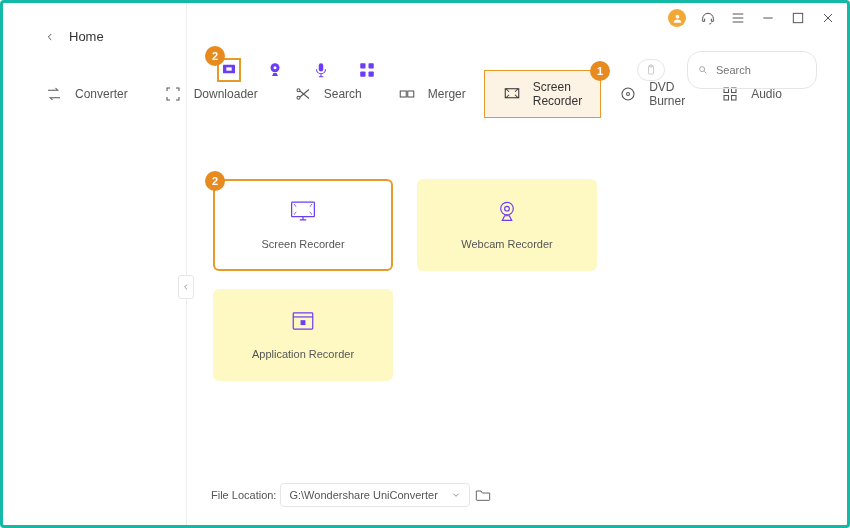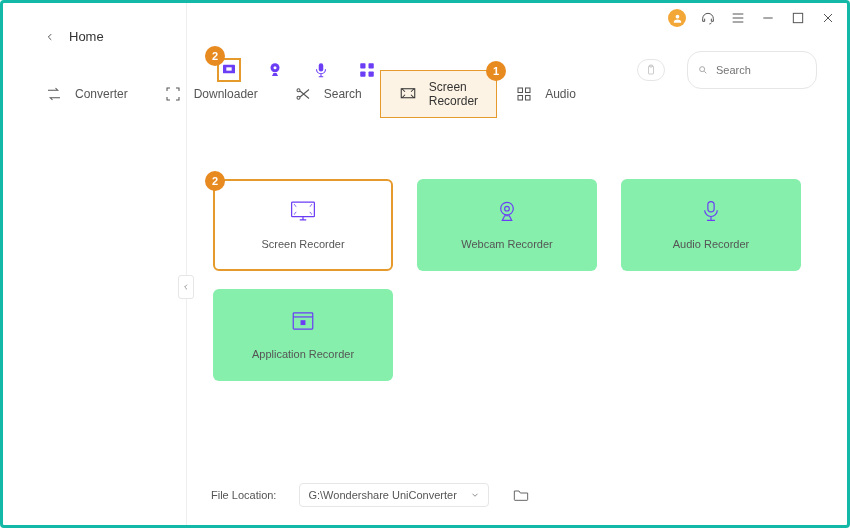--- a/index.html
+++ b/index.html
@@ -35,31 +35,31 @@
   .toolbar .tbtn.selected { border: 2px solid #e59a2b; padding: 2px; }
   .toolbar .tbtn svg { fill: #6b3df5; }
   .toolbar .spacer { flex: 1; }
   .toolbar .clipbtn { width: 28px; height: 22px; border: 1px solid #e6e6e6; border-radius: 11px; display: flex; align-items: center; justify-content: center; cursor: pointer; }
   .toolbar .clipbtn svg { stroke: #bbb; fill: none; stroke-width: 1.5; width: 12px; height: 12px; }
   .toolbar .search { display: flex; align-items: center; gap: 8px; border: 1px solid #e6e6e6; border-radius: 14px; height: 38px; width: 130px; padding: 0 10px; }
   .toolbar .search svg { width: 12px; height: 12px; stroke: #999; fill: none; stroke-width: 2; }
   .toolbar .search input { border: none; outline: none; font-size: 11px; color: #999; width: 90px; background: transparent; }
 
   .tiles { display: flex; flex-wrap: wrap; gap: 24px; margin-top: 90px; padding: 0 2px; }
-  .tile { width: 180px; height: 92px; background: #86efac; border-radius: 6px; display: flex; flex-direction: column; align-items: center; justify-content: center; gap: 16px; cursor: pointer; position: relative; }
+  .tile { width: 180px; height: 92px; background: #fef9c3; border-radius: 6px; display: flex; flex-direction: column; align-items: center; justify-content: center; gap: 16px; cursor: pointer; position: relative; }
   .tile.selected { border: 2px solid #e59a2b; background: #fff; }
   .tile .tico { width: 26px; height: 22px; display: flex; align-items: center; justify-content: center; }
   .tile .tico svg { stroke: #6b3df5; fill: none; stroke-width: 1.5; }
   .tile .lab { font-size: 11px; color: #555; }
 
   .row2 { display: flex; margin-top: 18px; padding: 0 2px; text-align: center; }
   .row2 .tile { width: 180px; height: 92px; }
 
   
-  .footer { margin-top: auto; display: flex; align-items: center; gap: 23px; font-size: 11px; color: #555; }
+  .footer { margin-top: auto; display: flex; align-items: center; gap: 4px; font-size: 11px; color: #555; }
   .footer .pathbox { display: flex; align-items: center; border: 1px solid #e6e6e6; border-radius: 4px; height: 24px; padding: 0 8px; width: 190px; gap: 6px; cursor: pointer; }
   .footer .pathbox span.path { flex: 1; overflow: hidden; white-space: nowrap; text-overflow: clip; color: #555; }
   .footer .pathbox svg { width: 10px; height: 10px; stroke: #666; fill: none; stroke-width: 1.8; }
   .footer .folderbtn { width: 18px; height: 18px; display: flex; align-items: center; justify-content: center; cursor: pointer; }
   .footer .folderbtn svg { stroke: #666; fill: none; stroke-width: 1.5; width: 16px; height: 14px; }
 
   
   .callout { position: absolute; width: 20px; height: 20px; border-radius: 50%; background: #e78a1f; color: #fff; font-size: 11px; font-weight: 600; display: flex; align-items: center; justify-content: center; z-index: 15; }
 </style>
 </head>
@@ -132,32 +132,50 @@
         <span class="ico">
             <svg viewBox="0 0 24 24">
               <circle cx="6" cy="7" r="2"></circle>
               <circle cx="6" cy="17" r="2"></circle>
               <path d="M8 8l12 10M8 16L20 6"></path>
             </svg>
           </span>
         <span>Search</span>
       </div>
 
+      <div class="nav-item">
+        <span class="ico">
+            <svg viewBox="0 0 24 24">
+              <rect x="3" y="8" width="8" height="8"></rect>
+              <rect x="13" y="8" width="8" height="8"></rect>
+            </svg>
+          </span>
+        <span>Merger</span>
+      </div>
 
       <div class="nav-item selected">
         <span class="ico">
             <svg viewBox="0 0 24 24">
               <rect x="3" y="5" width="18" height="12"></rect>
               <path d="M4 5l4 4M20 5l-4 4M4 17l4-4M20 17l-4-4"></path>
             </svg>
           </span>
         <span>Screen Recorder</span>
         <div class="callout" style="top:-10px; right:-10px;">1</div>
       </div>
 
+      <div class="nav-item">
+        <span class="ico">
+            <svg viewBox="0 0 24 24">
+              <circle cx="12" cy="12" r="8"></circle>
+              <circle cx="12" cy="12" r="2"></circle>
+            </svg>
+          </span>
+        <span>DVD Burner</span>
+      </div>
 
       <div class="nav-item">
         <span class="ico">
             <svg viewBox="0 0 24 24">
               <rect x="4" y="4" width="6" height="6"></rect>
               <rect x="14" y="4" width="6" height="6"></rect>
               <rect x="4" y="14" width="6" height="6"></rect>
               <rect x="14" y="14" width="6" height="6"></rect>
             </svg>
           </span>
@@ -235,29 +253,20 @@
       <div class="tile">
         <span class="tico">
           <svg viewBox="0 0 32 28" width="26" height="22">
               <circle cx="16" cy="11" r="8"></circle>
               <circle cx="16" cy="11" r="3"></circle>
               <path d="M10 26h12l-3-6h-6z"></path>
             </svg>
         </span>
         <span class="lab">Webcam Recorder</span>
       </div>
-      <div class="tile">
-        <span class="tico">
-          <svg viewBox="0 0 32 28" width="26" height="22">
-              <rect x="12" y="2" width="8" height="13" rx="4"></rect>
-              <path d="M8 13a8 8 0 0016 0M16 21v5M11 26h10"></path>
-            </svg>
-        </span>
-        <span class="lab">Audio Recorder</span>
-      </div>
     </div>
 
     <div class="row2">
       <div class="tile">
         <span class="tico">
           <svg viewBox="0 0 32 26" width="26" height="22">
               <rect x="4" y="3" width="24" height="20" rx="1"></rect>
               <path d="M4 8h24"></path>
               <rect x="13" y="12" width="6" height="6" fill="#6b3df5" stroke="none"></rect>
             </svg>

